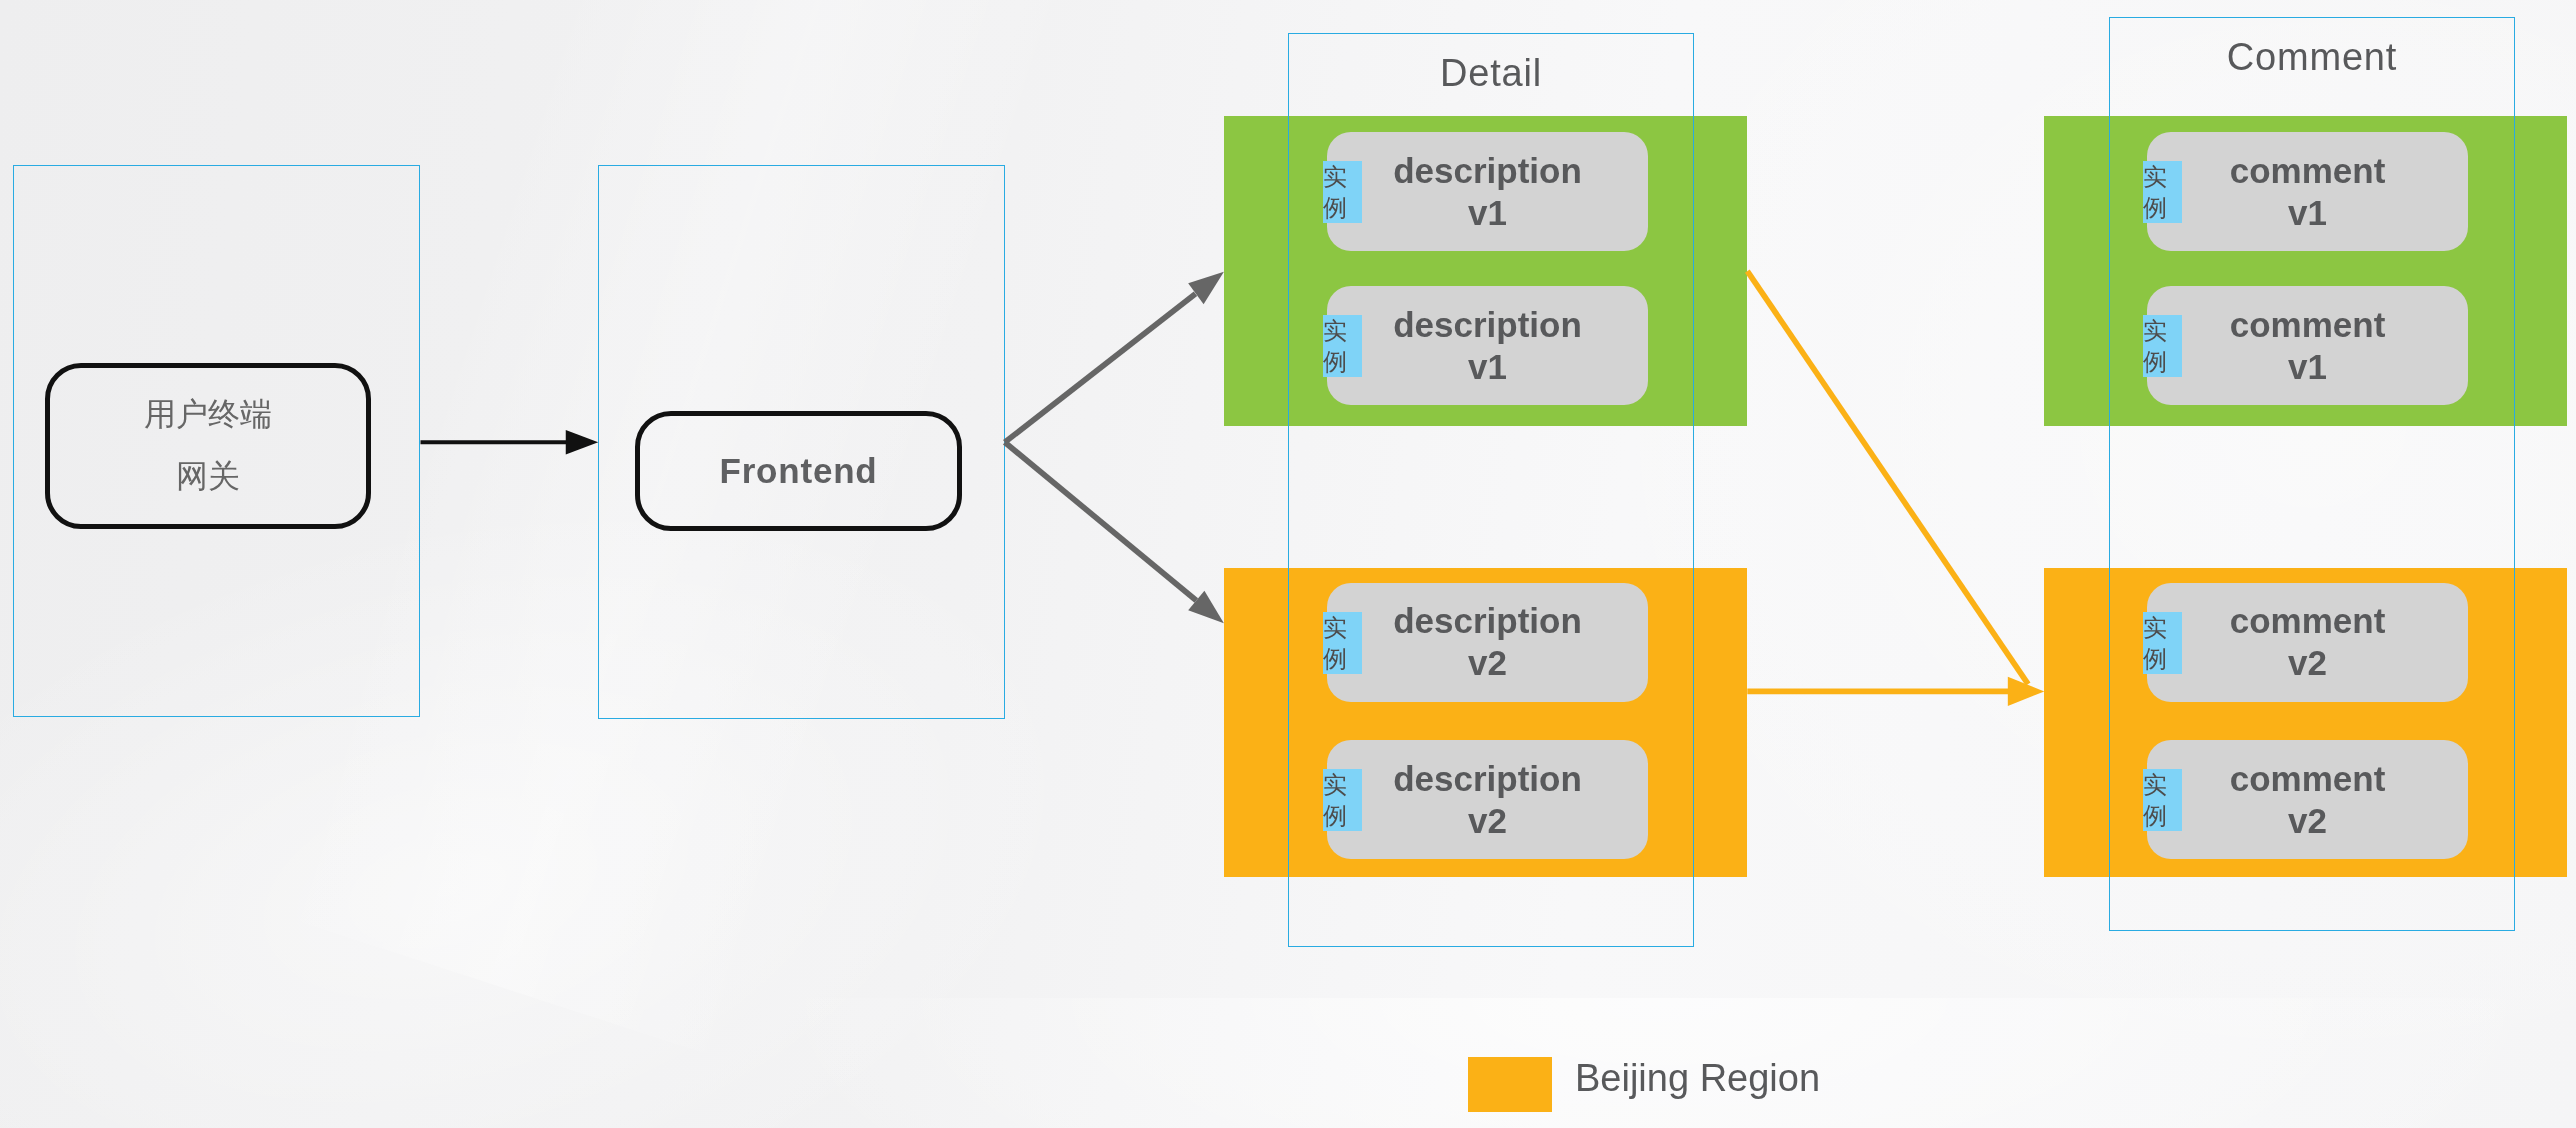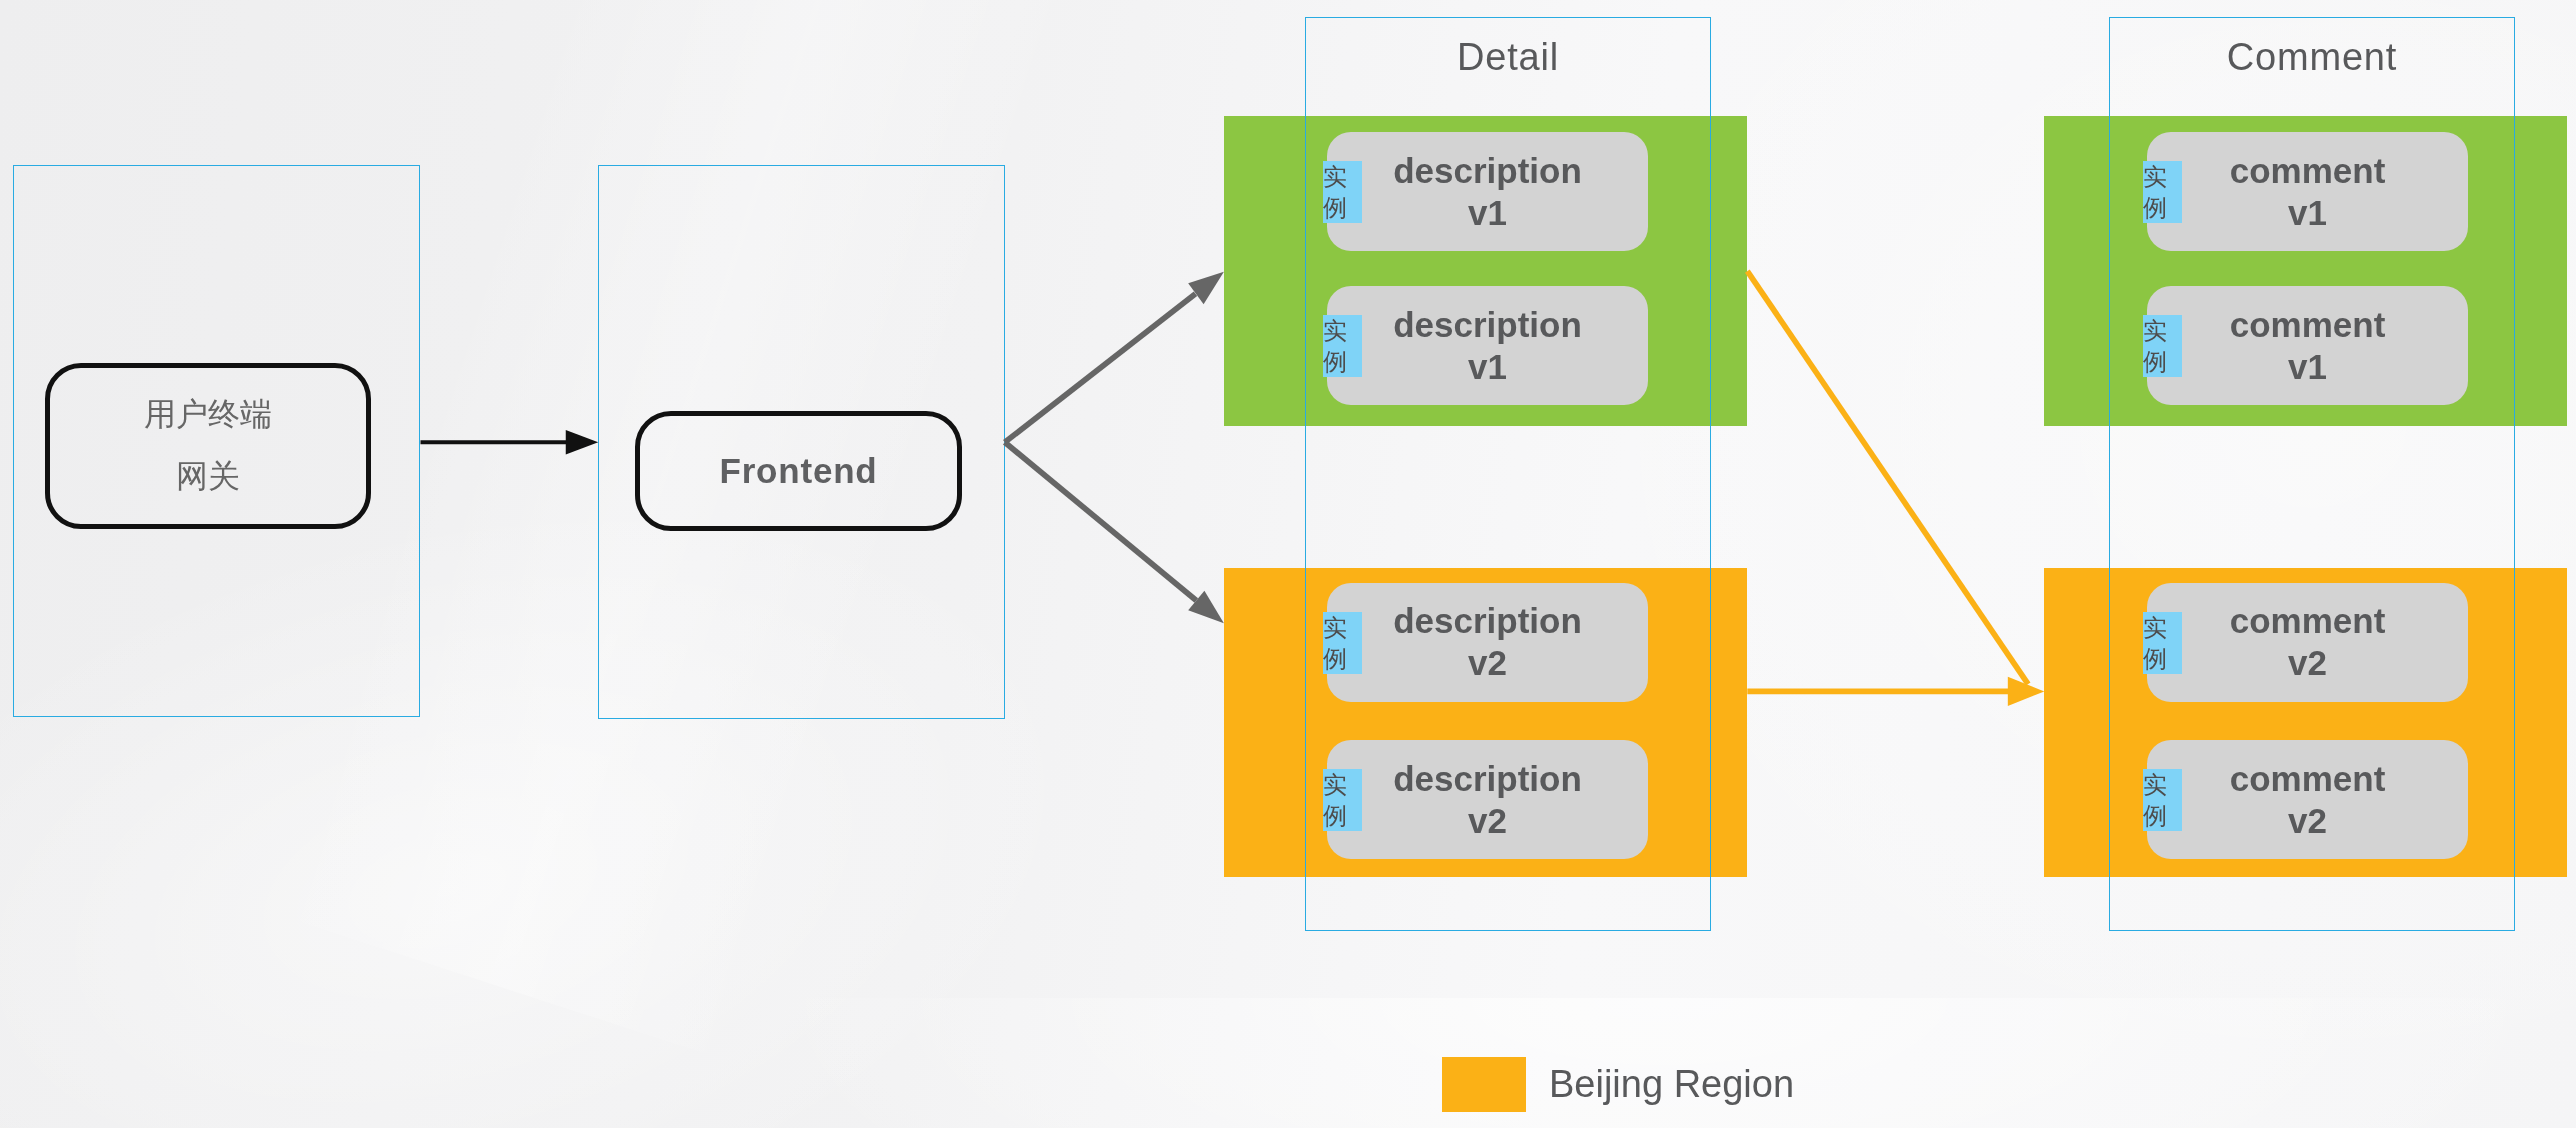--- a/index.html
+++ b/index.html
@@ -20,21 +20,21 @@
   .swoosh-band{left:422px;top:-122px;width:503px;height:1136px;
     background:linear-gradient(90deg,rgba(255,255,255,0) 0%,rgba(255,255,255,.65) 50%,rgba(255,255,255,0) 100%);
     transform:rotate(18deg);opacity:.5;}
   .swoosh-bottom{left:730px;top:998px;width:1867px;height:325px;
     background:radial-gradient(ellipse at 50% 0%,rgba(255,255,255,.9) 0%,rgba(255,255,255,0) 70%);opacity:.7;}
 
   
   .container{position:absolute;border:1.6px solid var(--container-border,#29ABE2);z-index:6;box-sizing:border-box;}
   .container-user{left:13px;top:165px;width:407px;height:552px;}
   .container-frontend{left:598px;top:165px;width:407px;height:554px;}
-  .container-detail{left:1288px;top:17px;width:406px;height:914px;margin-left:17px;}
+  .container-detail{left:1288px;top:33px;width:406px;height:914px;}
   .container-comment{left:2109px;top:17px;width:406px;height:914px;}
   .section-title{position:absolute;top:18px;left:0;width:100%;text-align:center;
     font-size:38px;color:var(--text-primary,#58595B);letter-spacing:0.8px;}
 
   
   .node{position:absolute;border:5.7px solid #111;border-radius:36px;box-sizing:border-box;
     display:flex;flex-direction:column;align-items:center;justify-content:center;z-index:4;background:transparent;margin-top:30px;}
   .node-user{left:45px;top:333px;width:326px;height:166px;justify-content:space-evenly;padding:6.5px 0;}
   .node-user span{font-size:32px;color:#666;}
   .node-frontend{left:635px;top:381px;width:327px;height:120px;}
@@ -67,21 +67,21 @@
   
   svg.arrows{position:absolute;left:0;top:0;z-index:10;pointer-events:none;}
   .ln-black{stroke:var(--arrow-black,#111);stroke-width:5;}
   .hd-black{fill:var(--arrow-black,#111);}
   .ln-gray{stroke:var(--arrow-gray,#666);stroke-width:7;}
   .hd-gray{fill:var(--arrow-gray,#666);}
   .ln-orange{stroke:var(--region-beijing,#FBB116);stroke-width:7;}
   .hd-orange{fill:var(--region-beijing,#FBB116);}
 
   
-  .legend-row{position:absolute;display:flex;align-items:center;z-index:6;}
+  .legend-row{position:absolute;display:flex;z-index:6;margin-left:26px;}
   .legend-beijing{left:1442px;top:1057px;height:55px;gap:23px;}
   .legend-hangzhou{left:1995px;top:1060px;height:53px;gap:22px;}
   .legend-swatch{display:inline-block;}
   .legend-beijing .legend-swatch{width:84px;height:55px;background:var(--region-beijing,#FBB116);}
   .legend-hangzhou .legend-swatch{width:93px;height:53px;background:var(--region-hangzhou,#8CC642);}
   .legend-label{font-size:38px;color:var(--text-primary,#58595B);white-space:nowrap;}
 </style>
 </head>
 <body>
 

